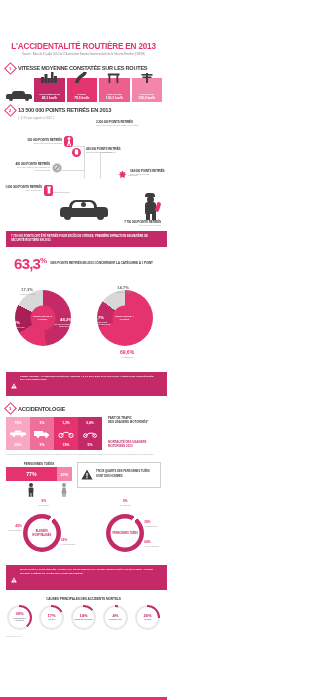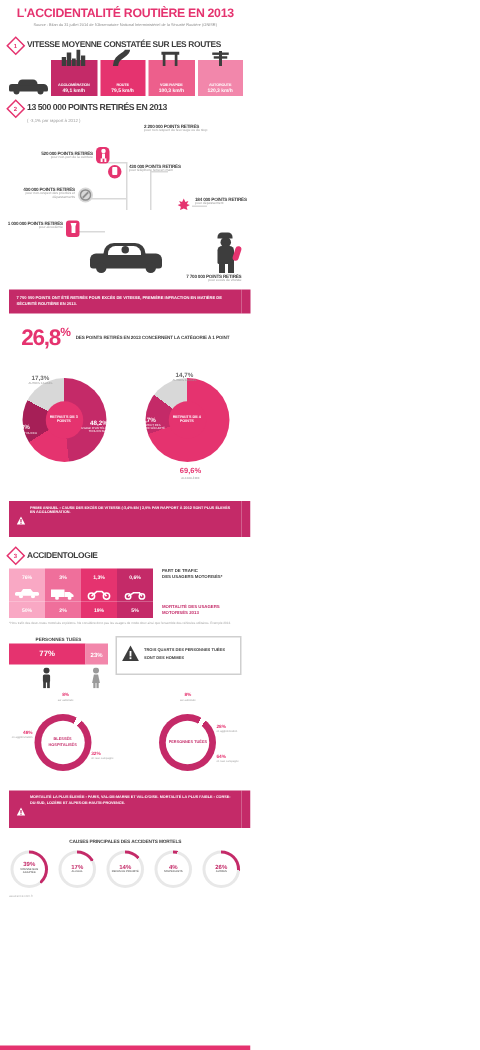--- a/index.html
+++ b/index.html
@@ -10,21 +10,21 @@
     color:#4a4a4a;
     overflow:hidden;
     position:relative;
   }
   .page { width:167px; height:700px; position:relative; }
 
   
   .header { padding:4px 6px 3px; text-align:center; }
   .title {
     font-size:8.2px; font-weight:bold; color:#e5336f;
-    letter-spacing:-0.2px; white-space:nowrap;
+    letter-spacing:-0.2px; white-space:nowrap;margin-top:38px;
   }
   .source {
     margin-top:2px; font-size:2.6px; color:#8a8a8a; line-height:1.45;
   }
 
   
   .sec-head { display:flex; align-items:center; gap:3px; padding:0 6px; margin-top:4px; }
   .diamond {
     width:9px; height:9px; flex:0 0 9px; transform:rotate(45deg);
     border:0.8px solid #e5336f; display:flex; align-items:center; justify-content:center;
@@ -317,21 +317,21 @@
   <div style="position:relative; margin:0 6px;">
     <div class="lbl r" style="position:static; text-align:right;">
       <div class="n">7 700 000 POINTS RETIRÉS</div>
       <div class="d">pour excès de vitesse</div>
     </div>
   </div>
 
   <div class="banner pink arrow" style="margin-top:4px;">7 700 000 POINTS ONT ÉTÉ RETIRÉS POUR EXCÈS DE VITESSE, PREMIÈRE INFRACTION EN MATIÈRE DE SÉCURITÉ ROUTIÈRE EN 2013.</div>
 
   <div class="hero">
-    <div class="hero-num"><span>26,8</span><sup>%</sup></div>
+    <div class="hero-num"><span>63,3</span><sup>%</sup></div>
     <div class="hero-txt">DES POINTS RETIRÉS EN 2013 CONCERNENT LA CATÉGORIE À 1 POINT</div>
   </div>
 
   <div class="donuts">
 
     <div class="donut-col">
       <div class="donut" style="background:conic-gradient(#c42a68 0deg 174deg, #e5336f 174deg 238deg, #a61f57 238deg 298deg, #d8d8d8 298deg 360deg);">
         <div class="donut-hole">
           <span>RETRAITS DE 3 POINTS</span>
         </div>

